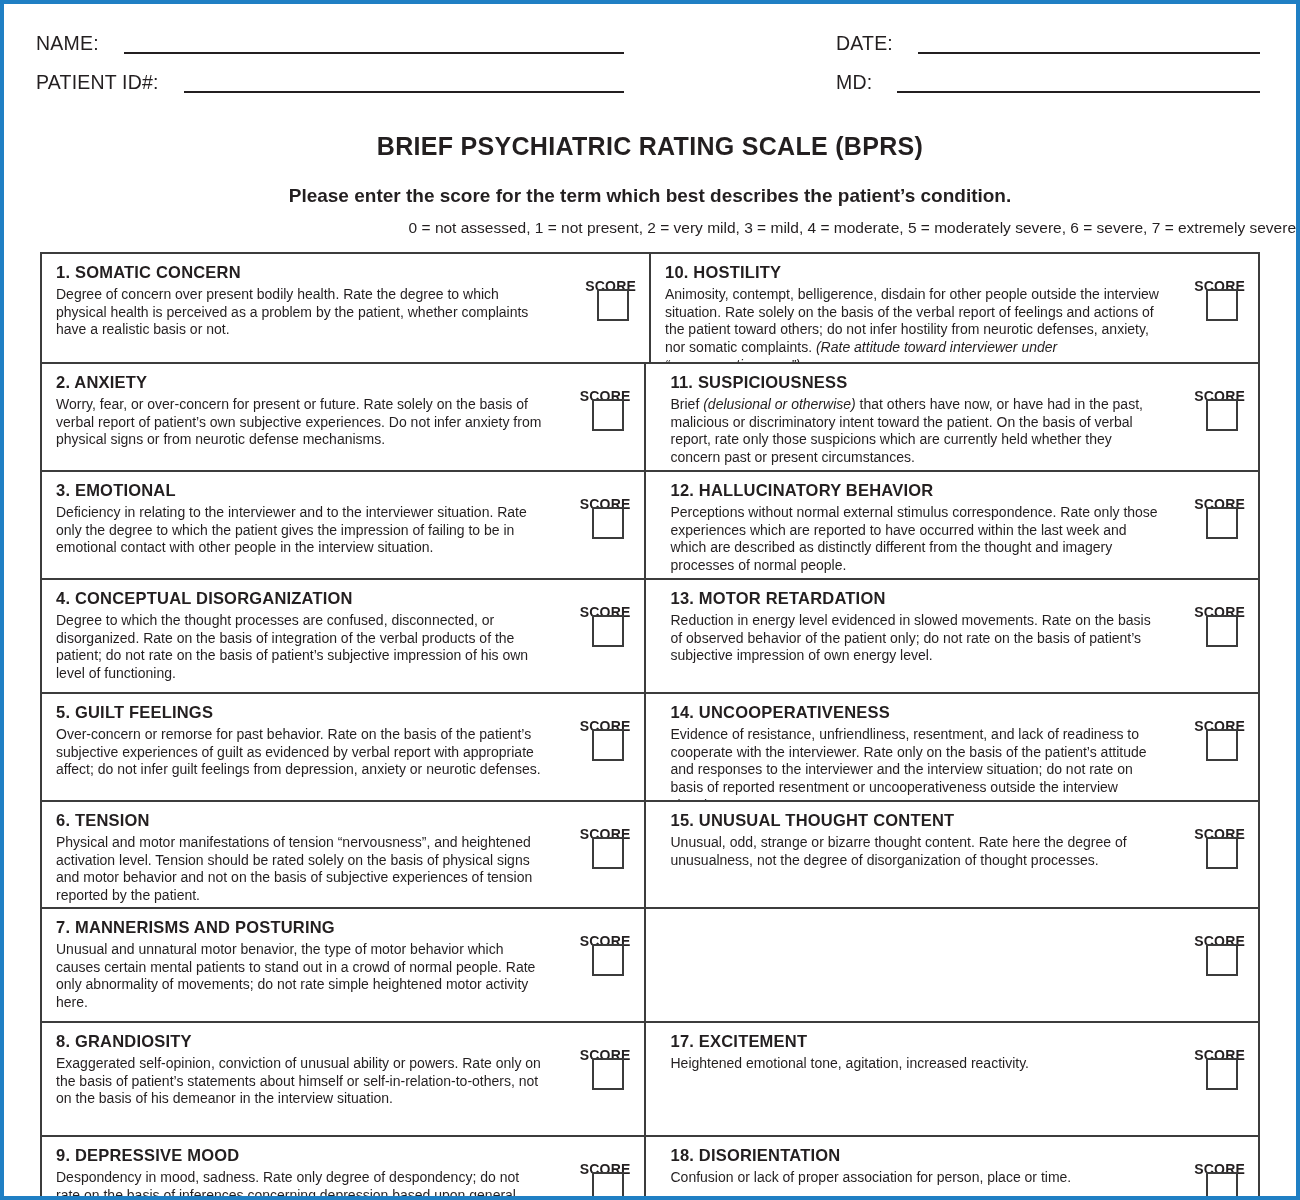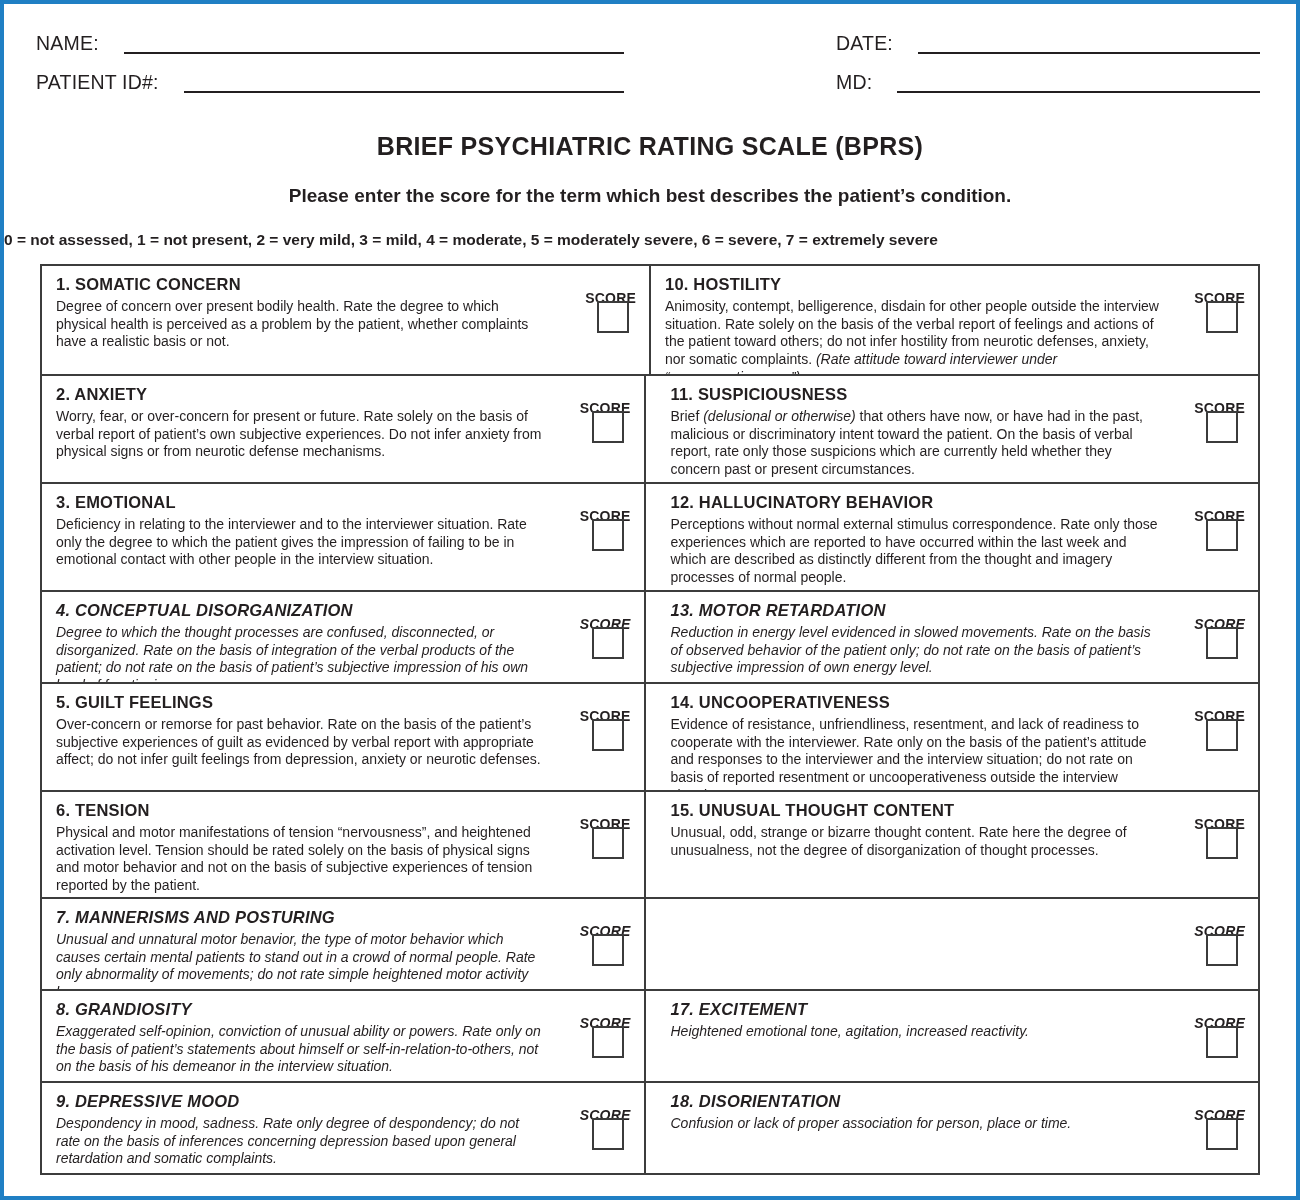--- a/index.html
+++ b/index.html
@@ -49,35 +49,35 @@
     font-weight: bold;
     letter-spacing: 0.3px;
   }
   .subtitle {
     margin-top: 24px;
     text-align: center;
     font-size: 19px;
     font-weight: bold;
   }
   .scale-line {
-    margin-top: 24px;
-    text-align: left;
+    margin-top: 12px;
+    text-align: right;
     font-size: 15.5px;
-    font-weight: bold;
+    font-weight: normal;
   }
   
   .bprs-table {
     margin: 15px 36px 0 36px;
     border: 2px solid #3c3c3c;
     background: #fff;
   }
   .row { display: flex; }
   .row + .row { border-top: 2px solid #3c3c3c; gap: 11px; }
   .h-a { height: 108px; }
-  .h-b { height: 92px; font-style: italic; }
+  .h-b { height: 114px; }
   .h-c { height: 107px; }
   .cell {
     position: relative;
     flex: 1;
     padding: 9px 14px 14px 14px;
     overflow: hidden;
   }
   .cell.left { border-right: 2px solid #3c3c3c; }
   .item-heading {
     font-size: 16.5px;

